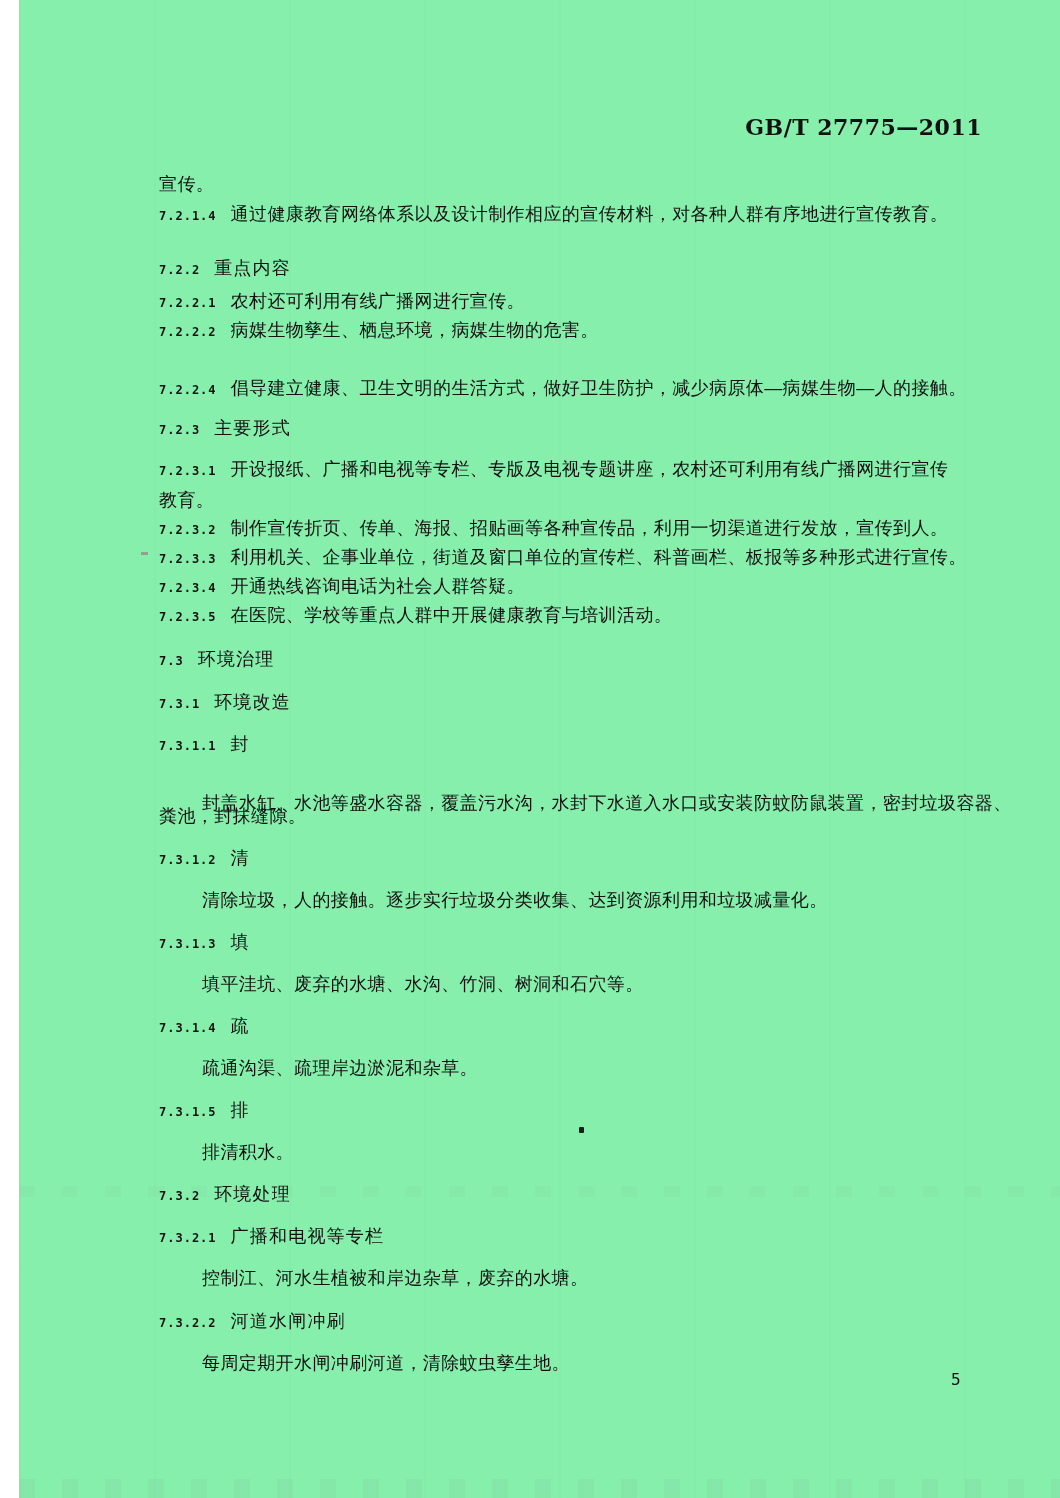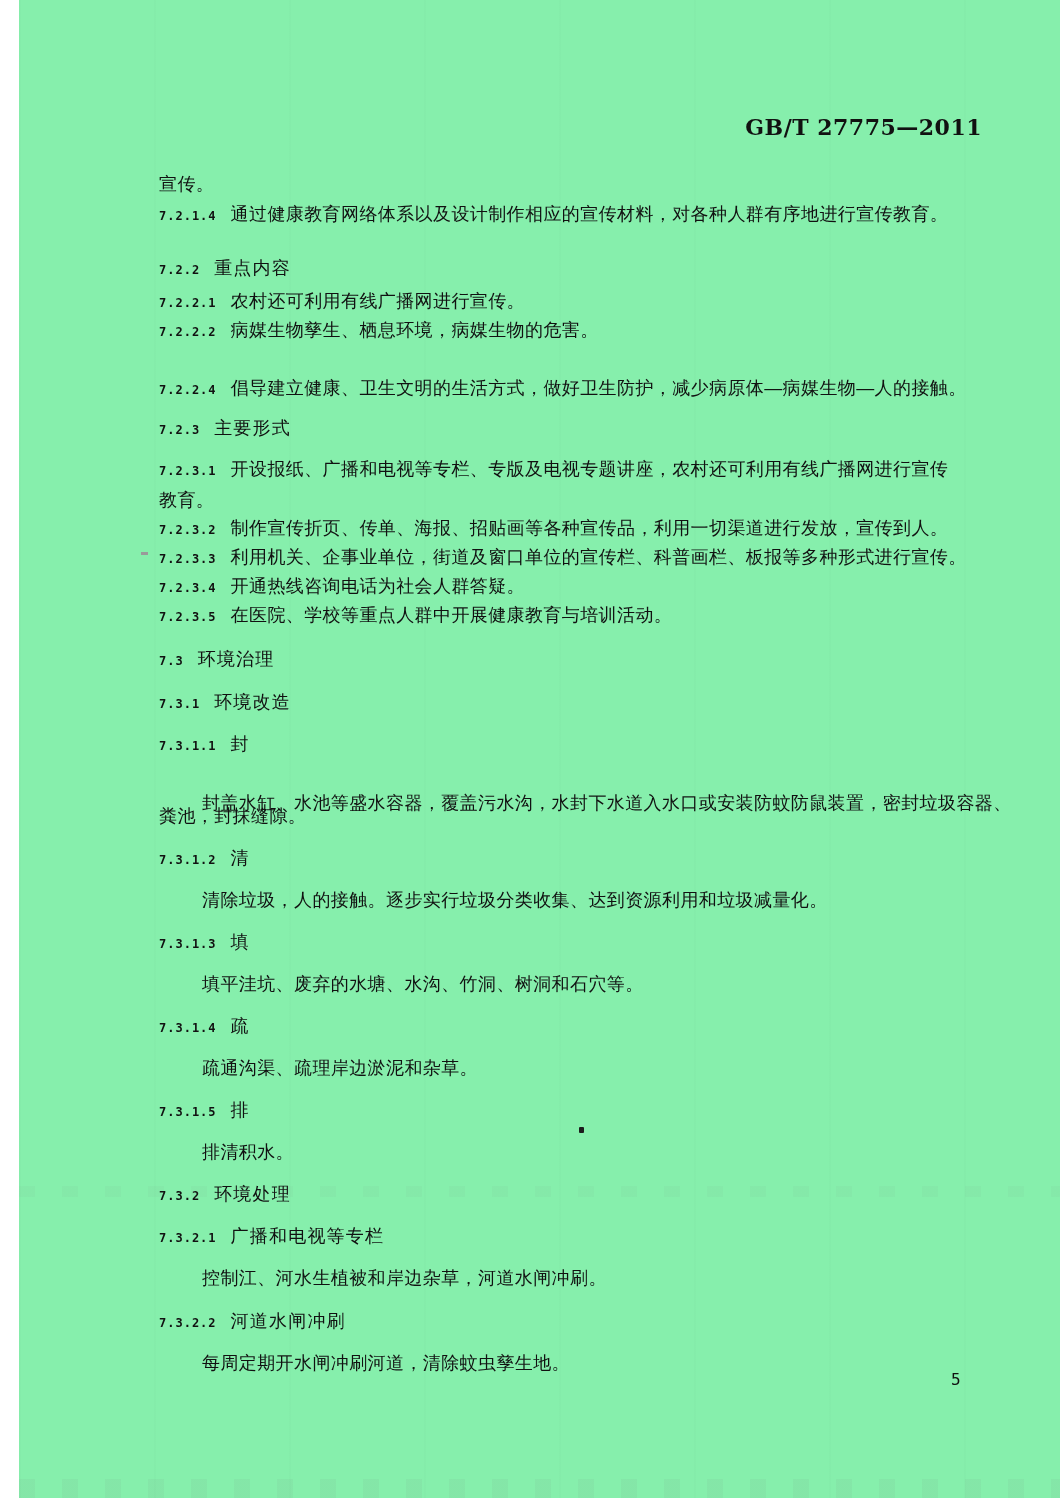--- a/index.html
+++ b/index.html
@@ -194,21 +194,21 @@
 
   <div class="line heading" style="top:1182px">
     <span class="num">7.3.2</span><span class="txt">环境处理</span>
   </div>
 
   <div class="line heading" style="top:1224px">
     <span class="num">7.3.2.1</span><span class="txt">广播和电视等专栏</span>
   </div>
 
   <div class="line indent" style="top:1266px">
-    <span class="txt">控制江、河水生植被和岸边杂草，河道水闸冲刷。</span>
+    <span class="txt">控制江、河水生植被和岸边杂草，废弃的水塘。</span>
   </div>
 
   <div class="line heading" style="top:1309px">
     <span class="num">7.3.2.2</span><span class="txt">河道水闸冲刷</span>
   </div>
 
   <div class="line indent" style="top:1351px">
     <span class="txt">每周定期开水闸冲刷河道，清除蚊虫孳生地。</span>
   </div>
 

